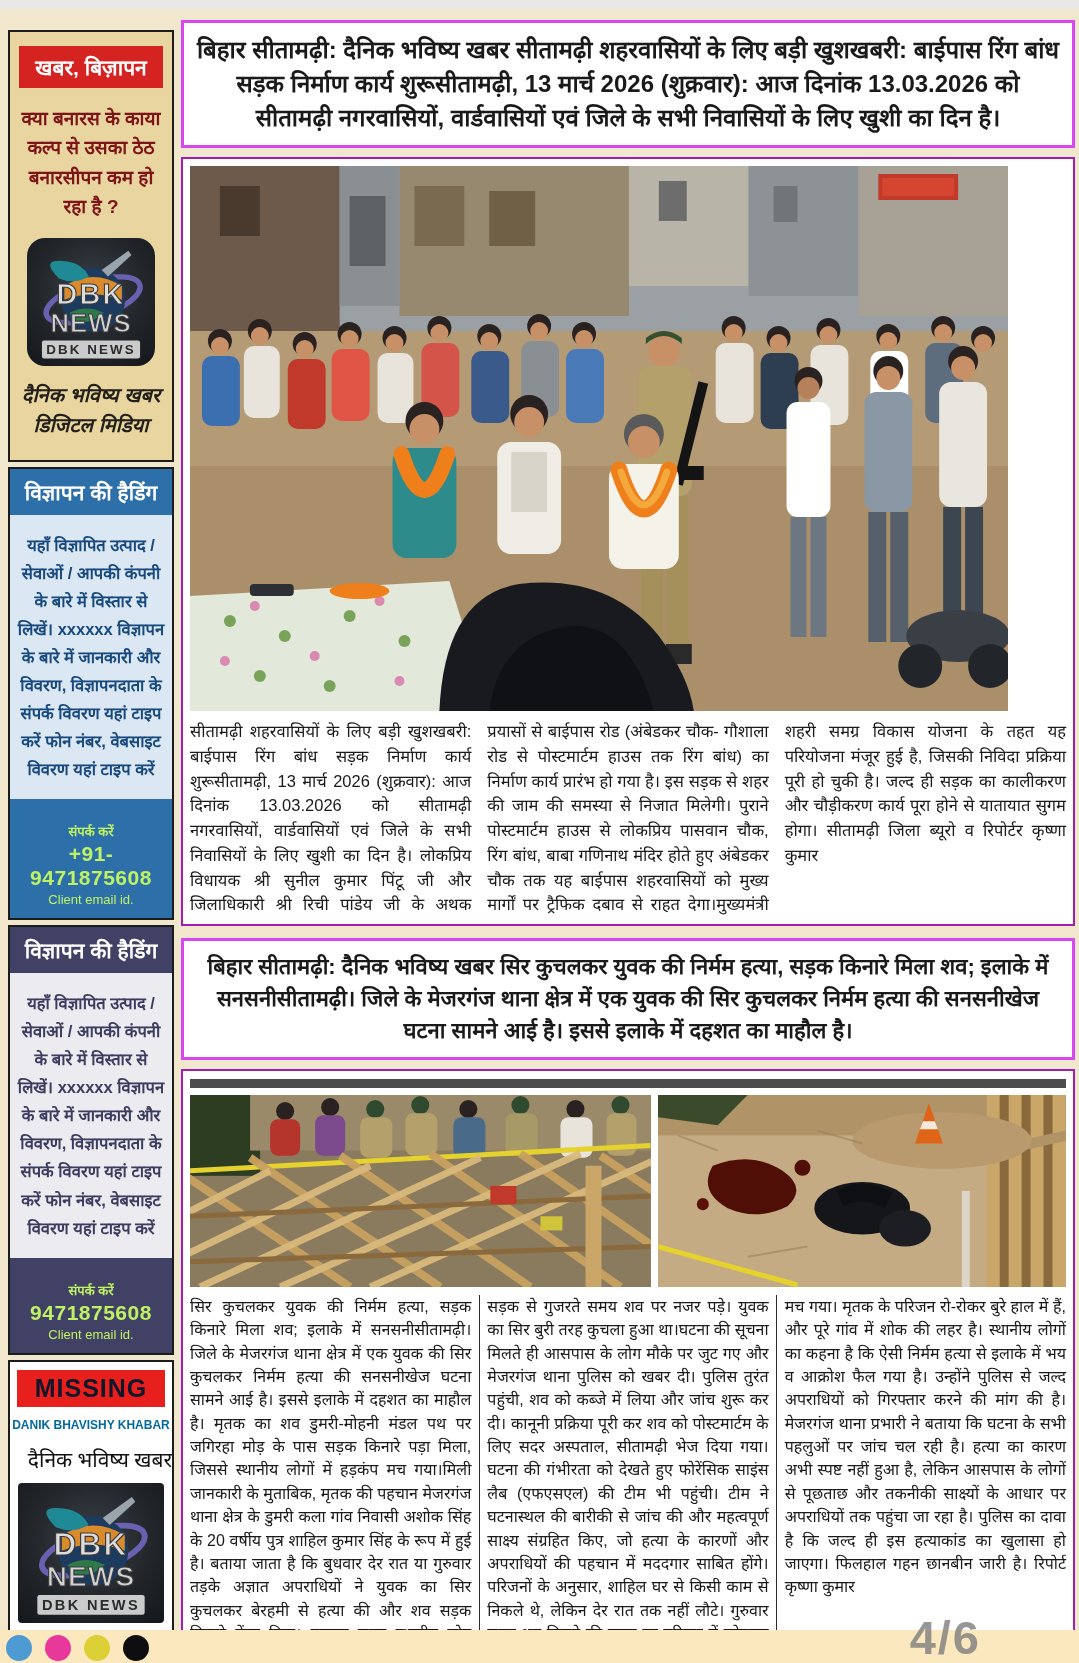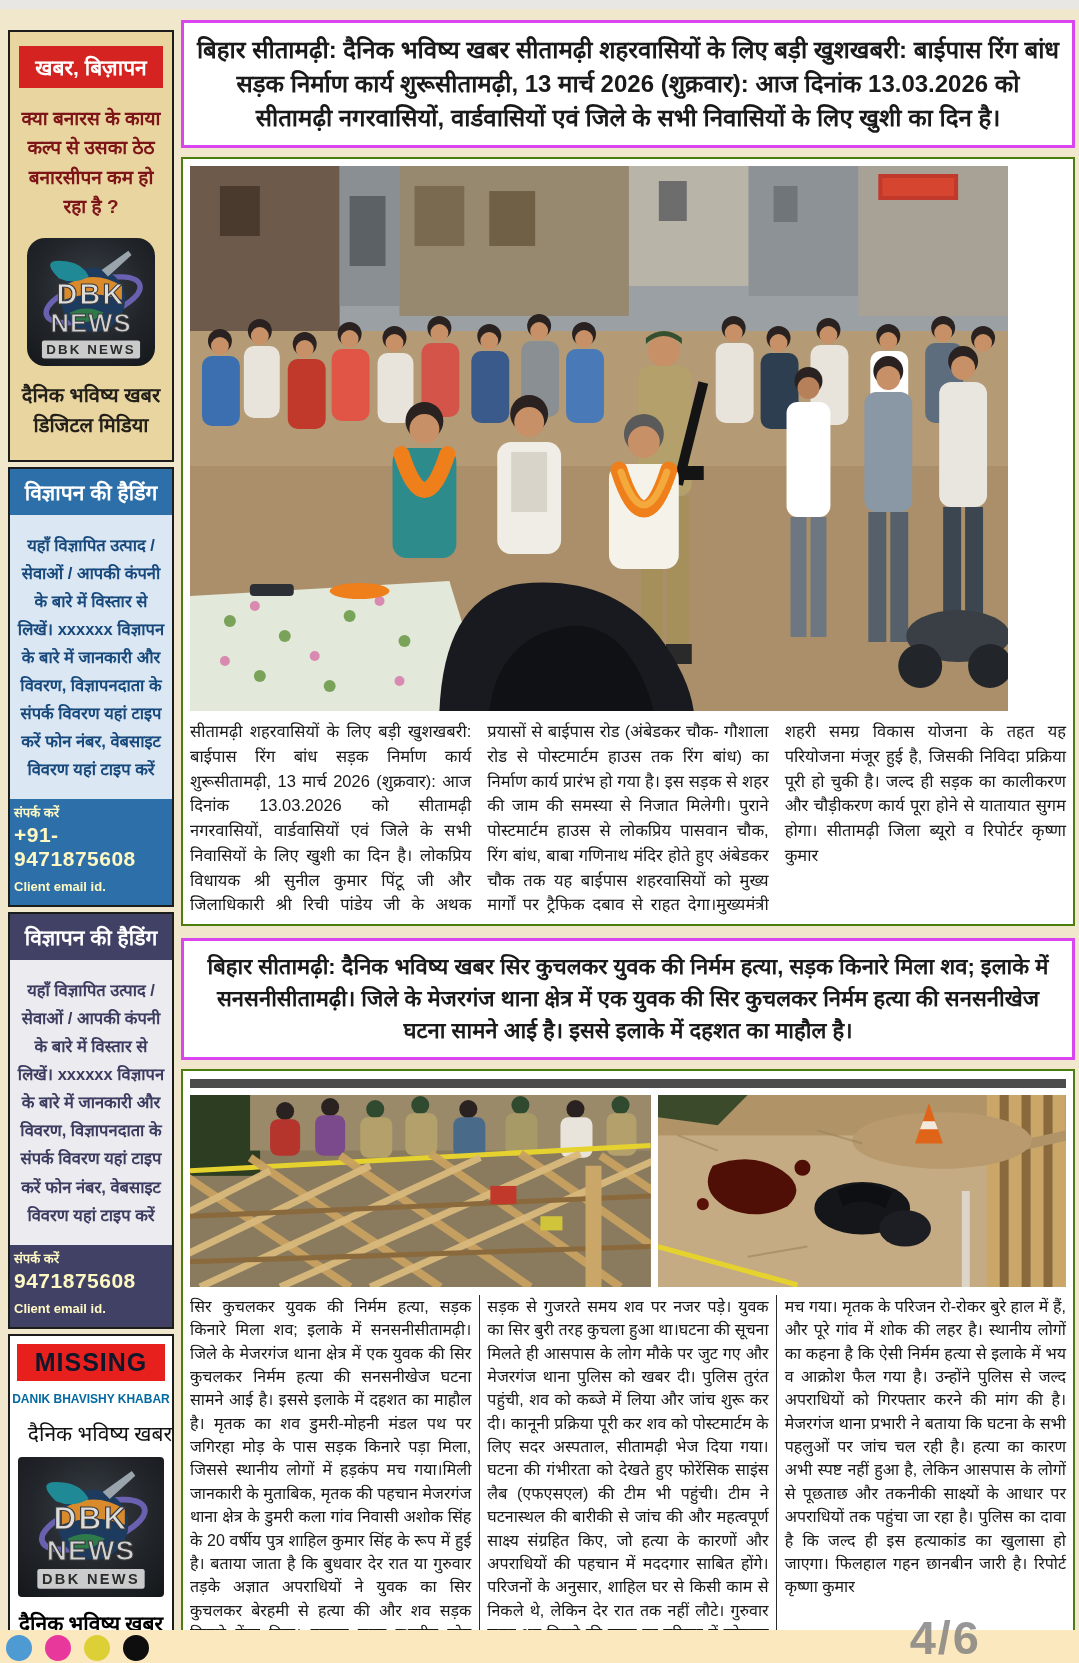--- a/index.html
+++ b/index.html
@@ -29,28 +29,28 @@
     text-align:center; line-height:1.55;
   }
   .dbk-logo {
     width:128px; height:128px; margin:12px auto 8px; border-radius:18px;
     background:radial-gradient(circle at 50% 40%, #3a4047 0%, #22262b 55%, #14171a 100%);
     overflow:hidden; position:relative;
   }
   .dbk-logo svg { display:block; width:100%; height:100%; }
   .sb-tagline {
     margin:14px 4px 14px; color:#23201a; font-weight:bold; font-size:20px;
-    text-align:center; line-height:1.5;
+    text-align:center; line-height:1.5;font-style:italic;
   }
   .ad-header { color:#fff; font-weight:bold; font-size:21px; text-align:center; padding:9px 4px; }
   .ad-body { font-weight:bold; font-size:16.5px; text-align:center; line-height:1.7; padding:16px 7px; }
-  .ad-footer { color:#fef9c3; text-align:left; padding:4px 4px 11px; }
+  .ad-footer { color:#bef264; text-align:center; padding:23px 4px 11px; }
   .ad-footer .contact { font-size:13px; font-weight:bold; }
   .ad-footer .phone { font-size:21px; font-weight:bold; letter-spacing:.5px; margin-top:2px; }
-  .ad-footer .email { font-size:13px; font-weight:bold; margin-top:8px; }
+  .ad-footer .email { font-size:13px; font-weight:normal; margin-top:2px; }
   .ad-blue .ad-header, .ad-blue .ad-footer { background:#2d6fa9; }
   .ad-blue .ad-body { background:#dbe7f3; color:#17497d; }
   .ad-navy .ad-header, .ad-navy .ad-footer { background:#414165; }
   .ad-navy .ad-body { background:#ebebf0; color:#3c3c60; }
   .block-missing { background:#fff; text-align:center; padding-bottom:10px; }
   .missing-banner {
     margin:8px 7px 10px; background:#e8201d; color:#0f172a;
     font-weight:800; font-size:25px; letter-spacing:1px; padding:4px 0;
   }
   .missing-title { font-weight:800; font-size:12px; line-height:1.35; color:#0369a1; }
@@ -62,21 +62,21 @@
   }
 
   
   .main { position:absolute; left:181px; top:20px; width:894px; }
   .headline-box {
     border:3px solid #d946ef; background:#fff; padding:10px 12px;
     font-weight:bold; text-align:center;
   }
   .headline-1 { font-size:24px; line-height:1.42; }
   .headline-2 { font-size:22px; line-height:1.45; margin-top:12px; }
-  .article-box { border:2px solid #4d7c0f; background:#fff; margin-top:9px; padding:7px; }
+  .article-box { border:2px solid #a21caf; background:#fff; margin-top:9px; padding:7px; }
   .photo-frame { width:818px; height:545px; overflow:hidden; background:#b9a98e; }
   .photo-frame svg { display:block; width:100%; height:100%; }
   .body-text {
     margin-top:8px; text-align:justify;
     column-count:3; column-gap:16px;
     font-size:16.5px; line-height:1.5;
   }
   .body-text.ruled { column-rule:1.5px solid #2a2a2a; font-size:16px; line-height:1.46; }
   .photo-sep { height:9px; background:#4c4c4c; margin:1px 0 7px; }
   .photo-row { display:flex; gap:7px; }

